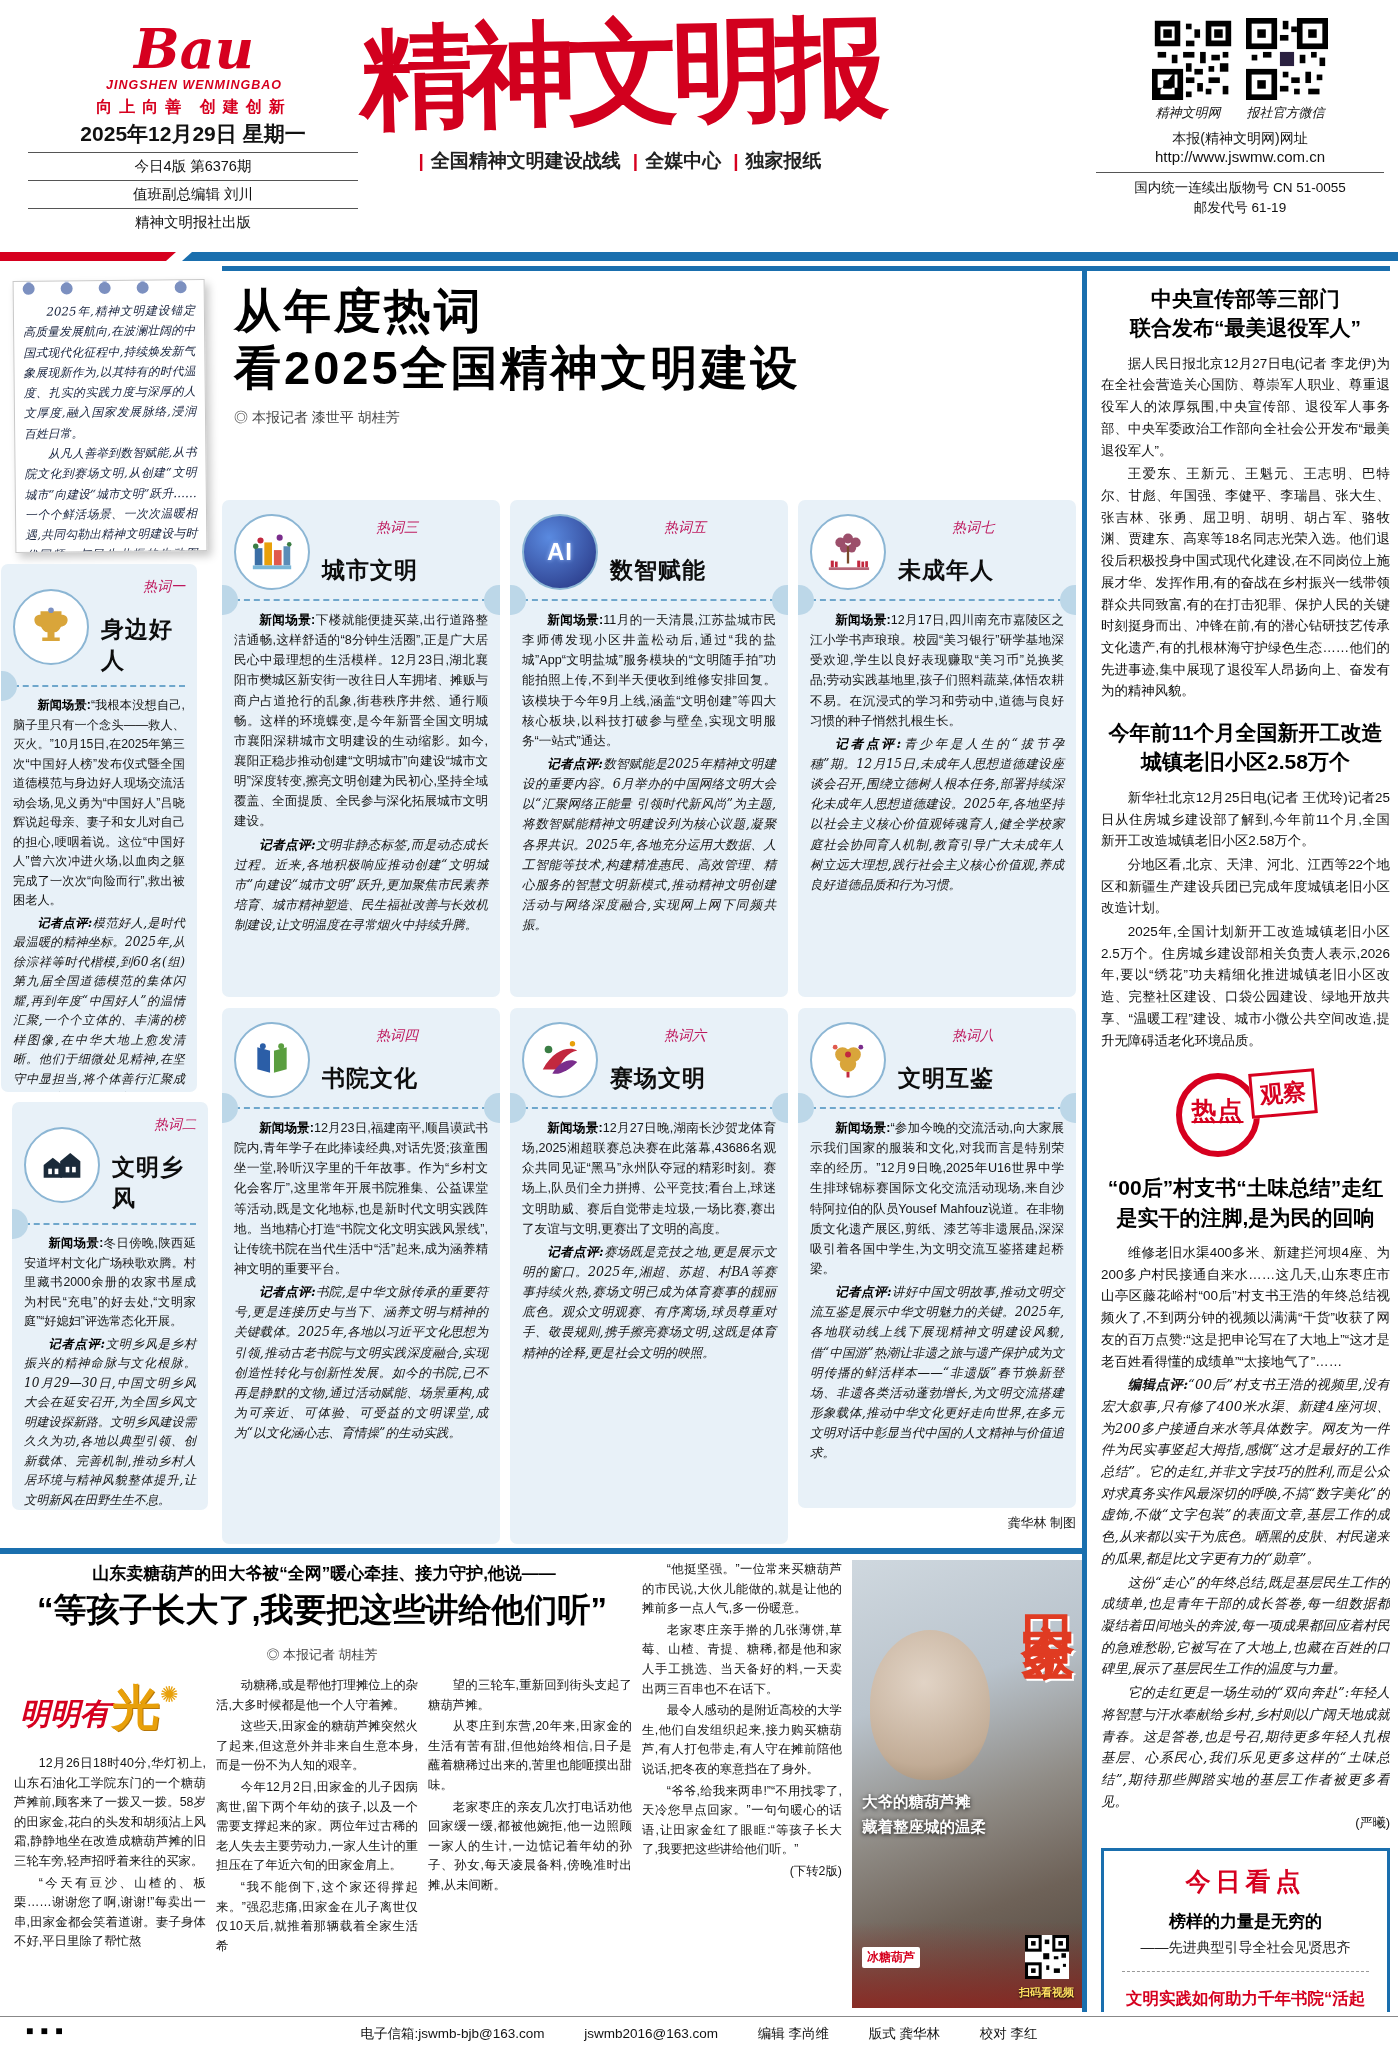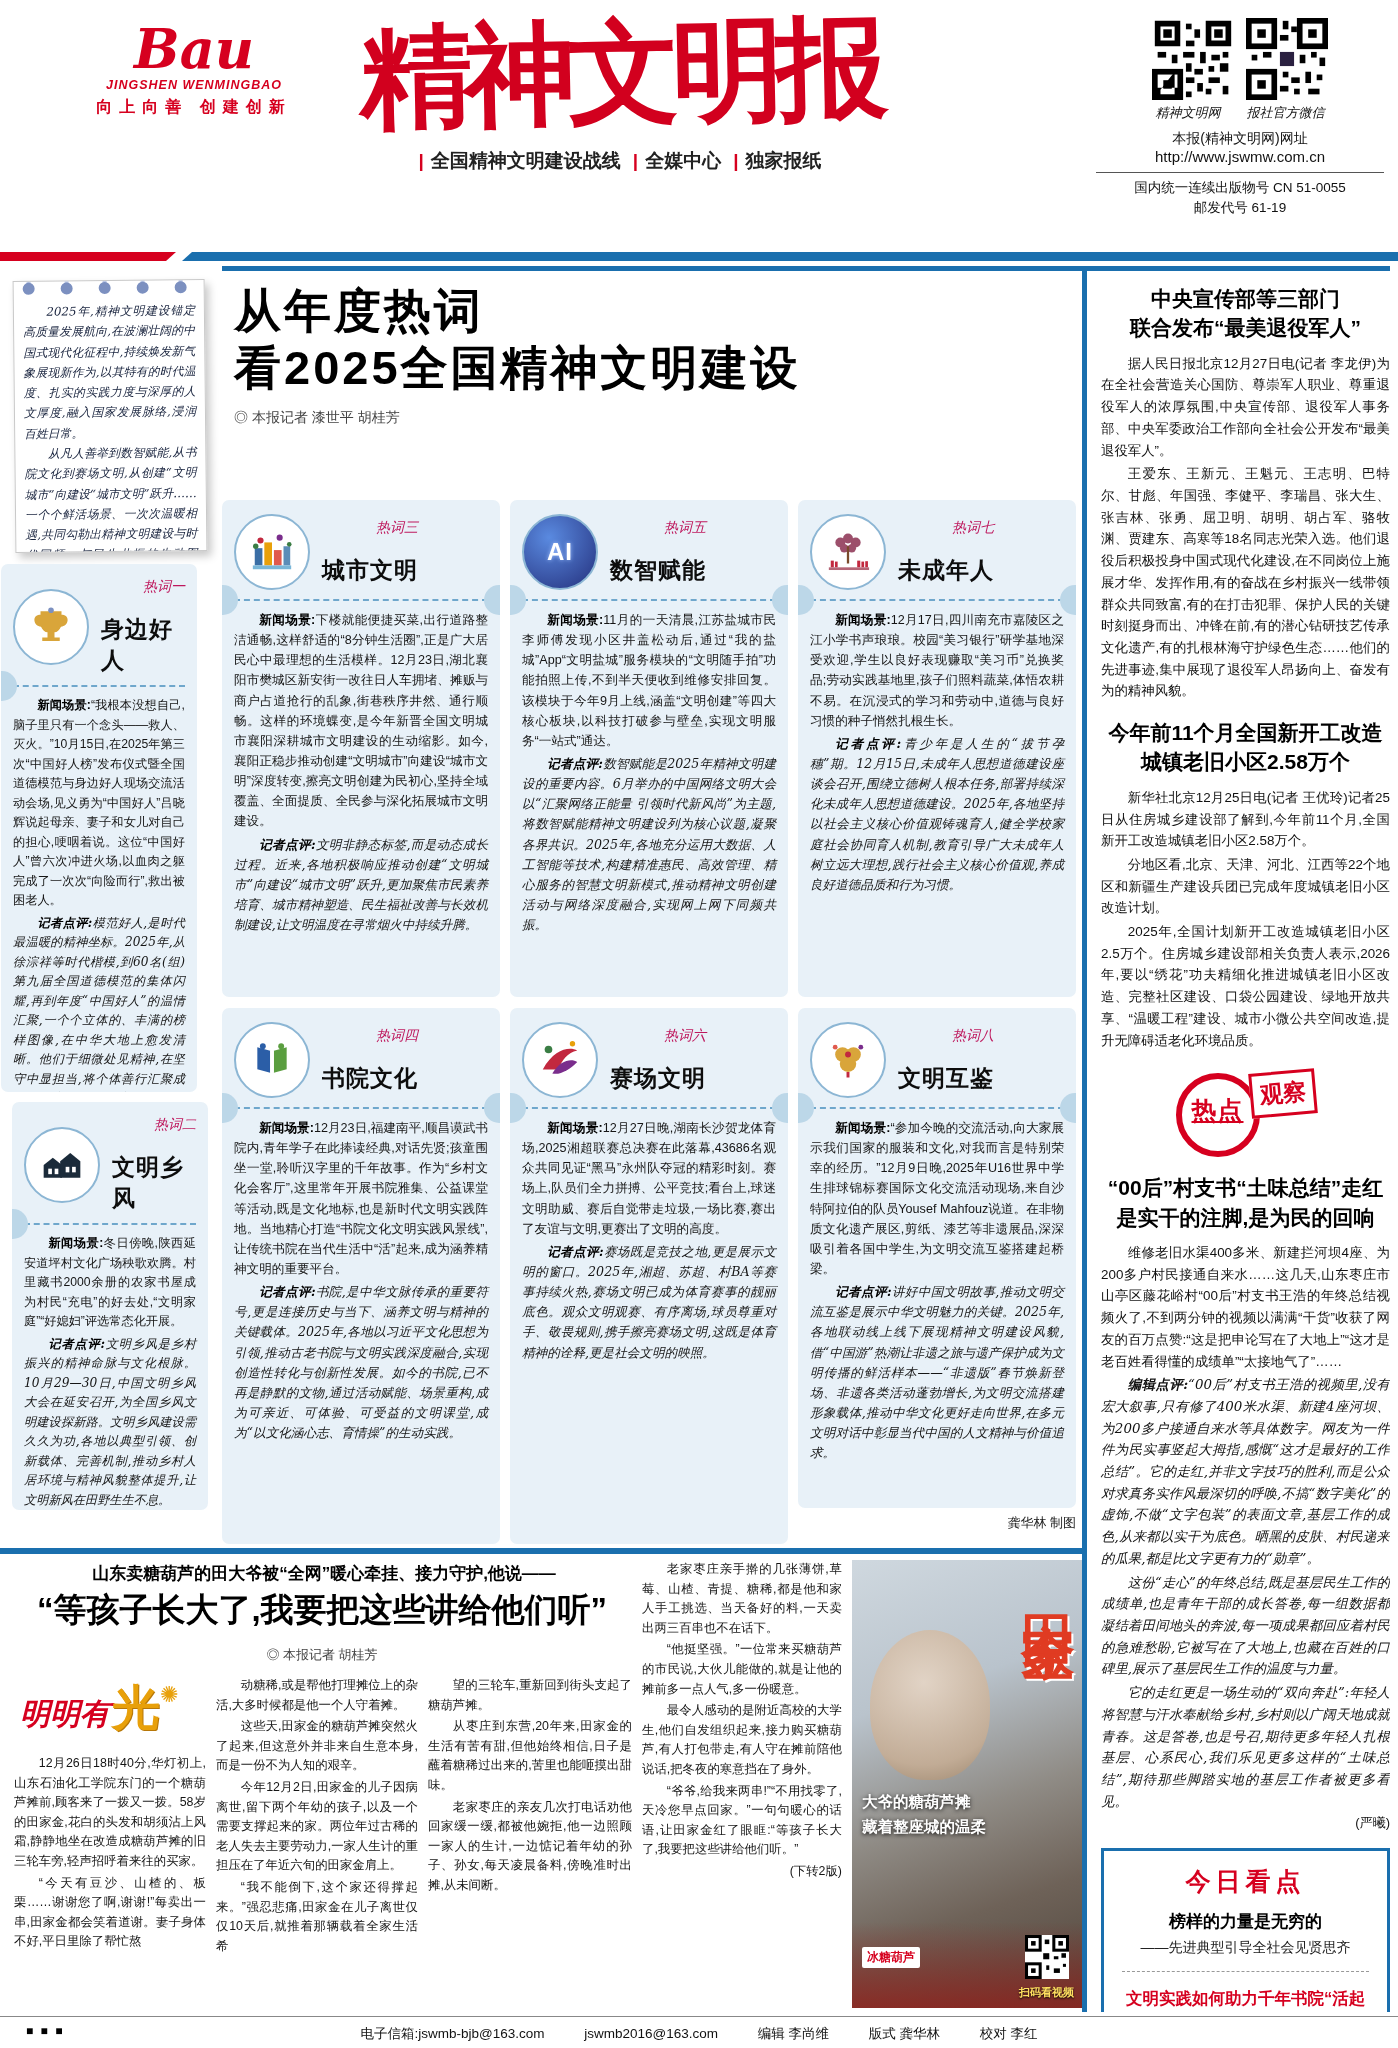--- a/index.html
+++ b/index.html
@@ -138,20 +138,26 @@
 </style>
 </head>
 <body>
 
 <div id="page">
 
   <div class="logo-block">
     <div class="logo-script">Bau</div>
     <div class="logo-pinyin">JINGSHEN WENMINGBAO</div>
     <div class="logo-slogan">向上向善 创建创新</div>
+  </div>
+  <div class="date-block">
+    <div class="dl main">2025年12月29日 星期一</div>
+    <div class="dl sub">今日4版 第6376期</div>
+    <div class="dl sub">值班副总编辑 刘川</div>
+    <div class="dl sub">精神文明报社出版</div>
   </div>
   <div class="title-main">精神文明报</div>
   <div class="subtitle">
     <span>全国精神文明建设战线</span><span>全媒中心</span><span>独家报纸</span>
   </div>
   <div class="mast-right">
     <div class="qrs">
       <svg class="qr" viewBox="0 0 29 29">
           <rect width="29" height="29" fill="#fff"></rect>
           <g fill="#000">
@@ -493,22 +499,22 @@
     <p>这些天,田家金的糖葫芦摊突然火了起来,但这意外并非来自生意本身,而是一份不为人知的艰辛。</p>
     <p>今年12月2日,田家金的儿子因病离世,留下两个年幼的孩子,以及一个需要支撑起来的家。两位年过古稀的老人失去主要劳动力,一家人生计的重担压在了年近六旬的田家金肩上。</p>
     <p>“我不能倒下,这个家还得撑起来。”强忍悲痛,田家金在儿子离世仅仅10天后,就推着那辆载着全家生活希</p>
   </div>
   <div class="bcol bcol3">
     <p>望的三轮车,重新回到街头支起了糖葫芦摊。</p>
     <p>从枣庄到东营,20年来,田家金的生活有苦有甜,但他始终相信,日子是蘸着糖稀过出来的,苦里也能咂摸出甜味。</p>
     <p>老家枣庄的亲友几次打电话劝他回家缓一缓,都被他婉拒,他一边照顾一家人的生计,一边惦记着年幼的孙子、孙女,每天凌晨备料,傍晚准时出摊,从未间断。</p>
   </div>
   <div class="bcol bcol4">
+    <p>“他挺坚强。”一位常来买糖葫芦的市民说,大伙儿能做的,就是让他的摊前多一点人气,多一份暖意。</p>
     <p>老家枣庄亲手擀的几张薄饼,草莓、山楂、青提、糖稀,都是他和家人手工挑选、当天备好的料,一天卖出两三百串也不在话下。</p>
-    <p>“他挺坚强。”一位常来买糖葫芦的市民说,大伙儿能做的,就是让他的摊前多一点人气,多一份暖意。</p>
     <p>最令人感动的是附近高校的大学生,他们自发组织起来,接力购买糖葫芦,有人打包带走,有人守在摊前陪他说话,把冬夜的寒意挡在了身外。</p>
     <p>“爷爷,给我来两串!”“不用找零了,天冷您早点回家。”一句句暖心的话语,让田家金红了眼眶:“等孩子长大了,我要把这些讲给他们听。”</p>
     <p class="turn">(下转2版)</p>
   </div>
 
   <div class="bphoto">
     <div class="vname">田家金</div>
     <div class="pcaption"><span>大爷的糖葫芦摊</span><br><span>藏着整座城的温柔</span></div>
     <div class="psign">冰糖葫芦</div>
     <div class="pqr">

